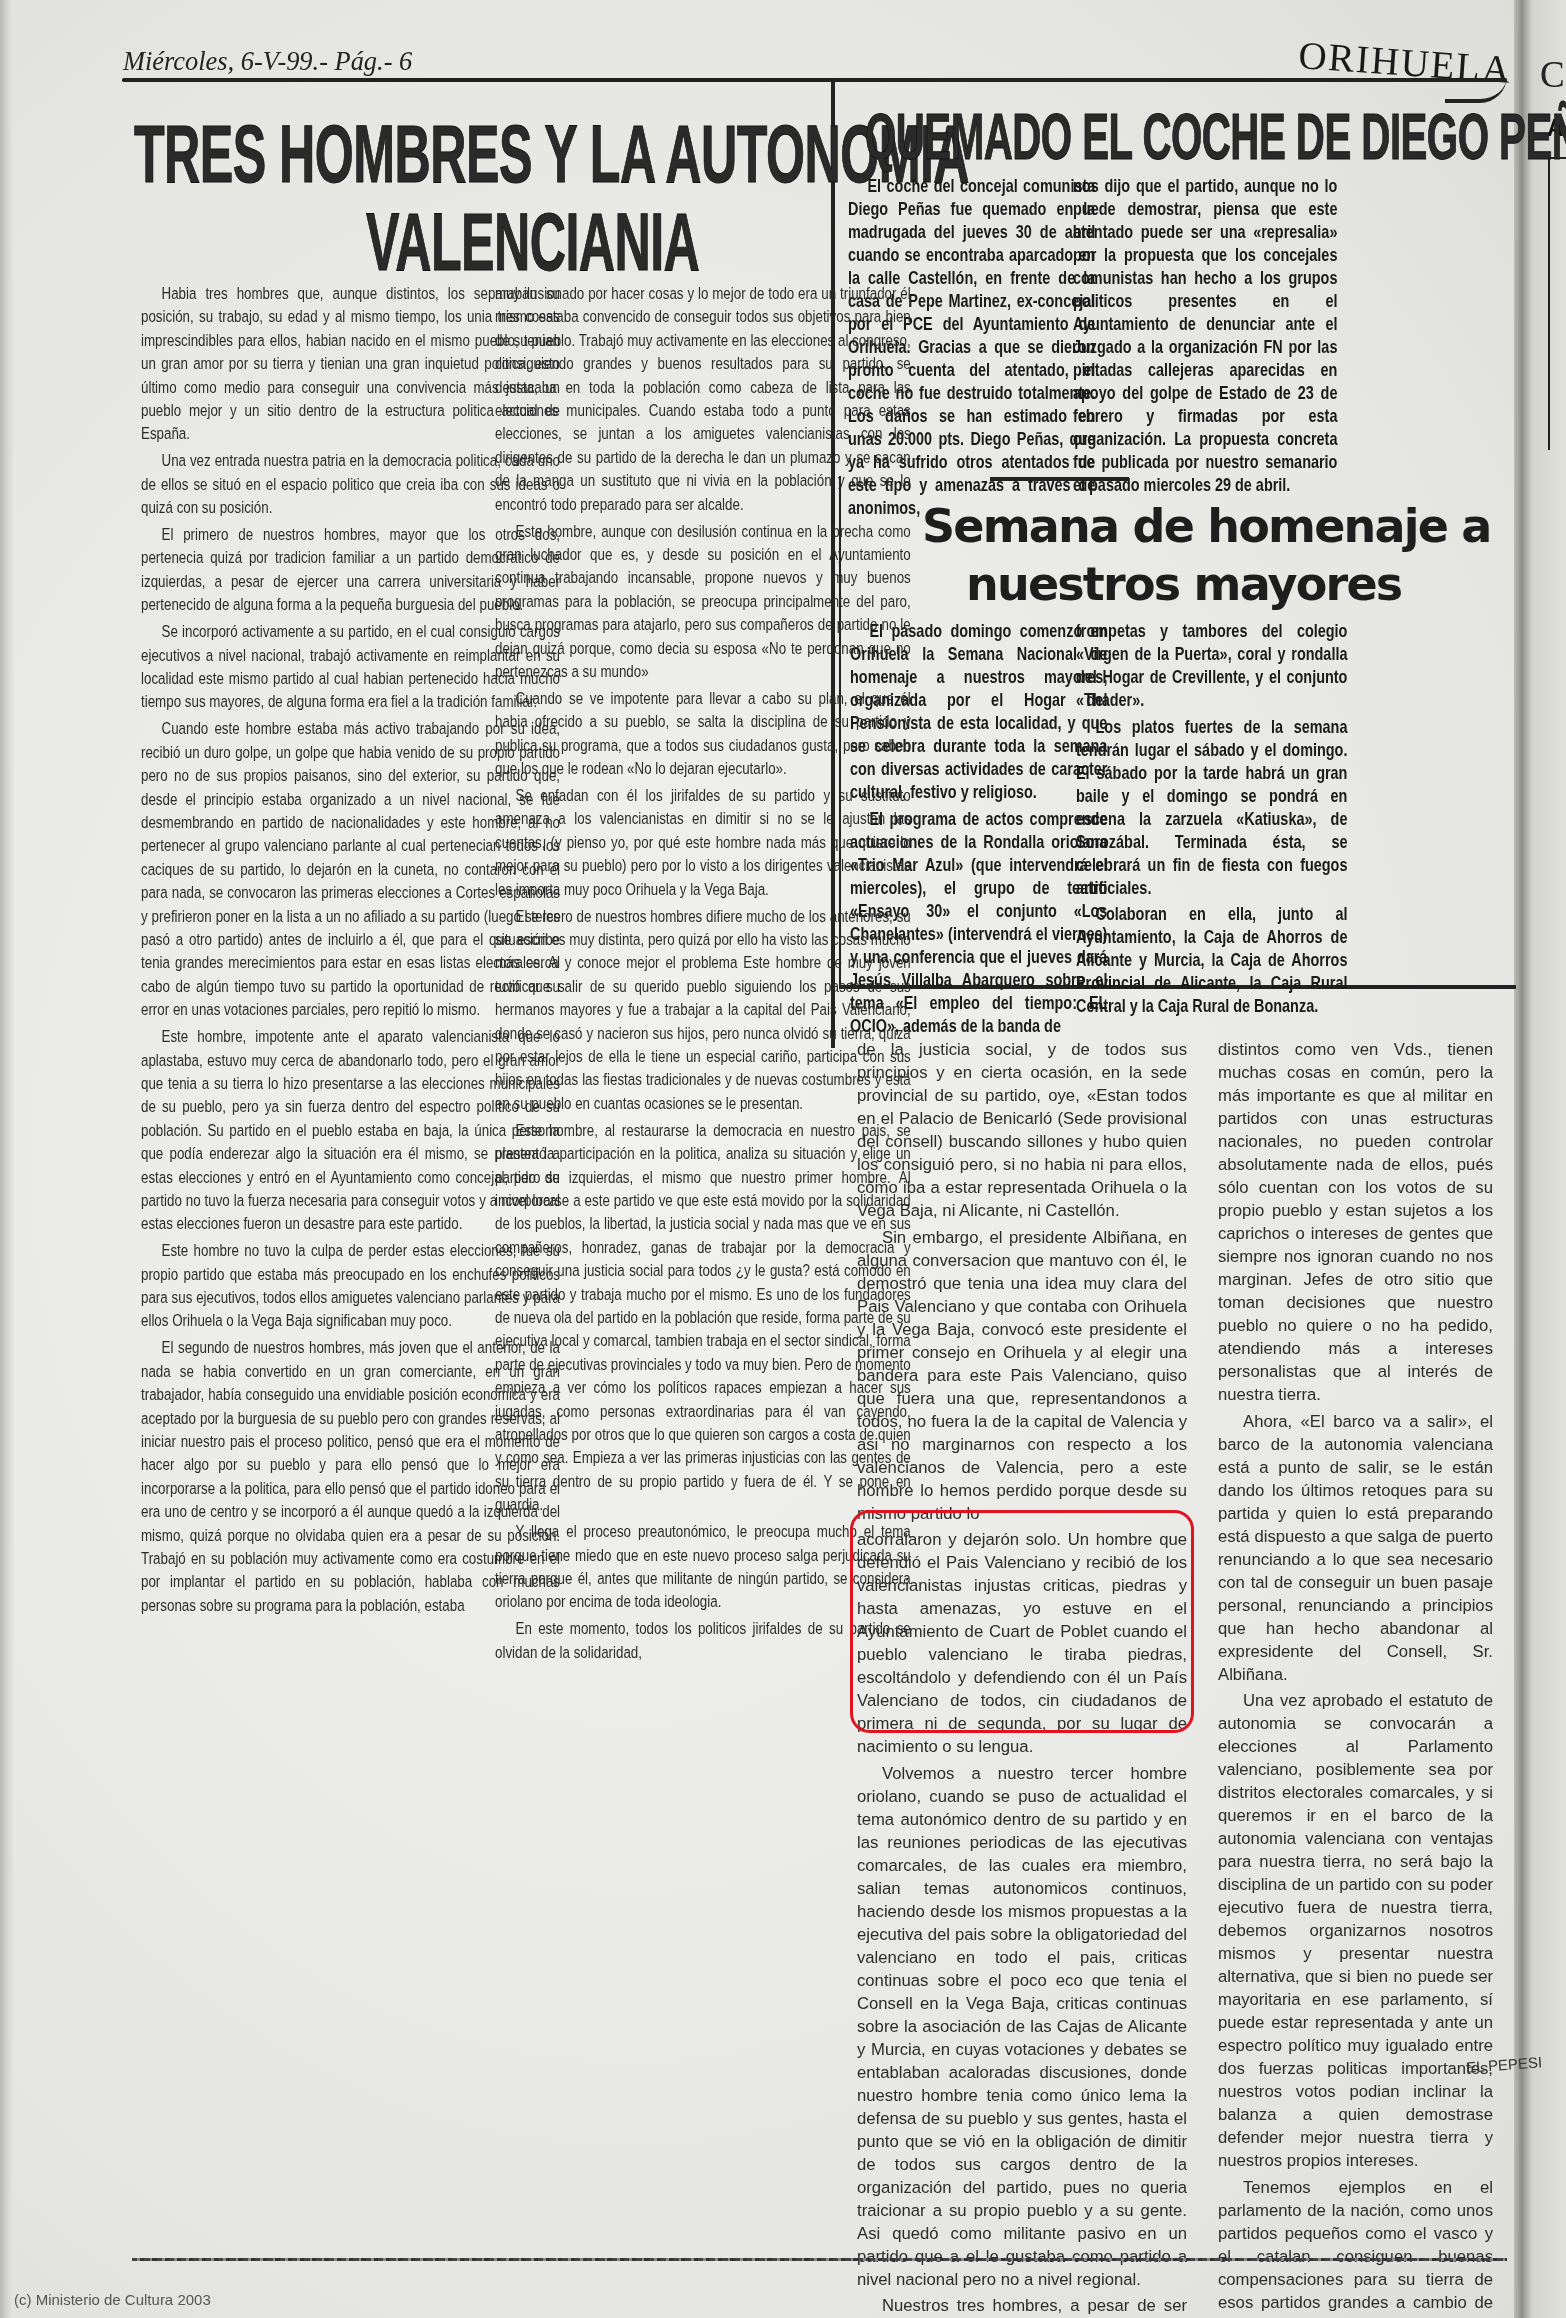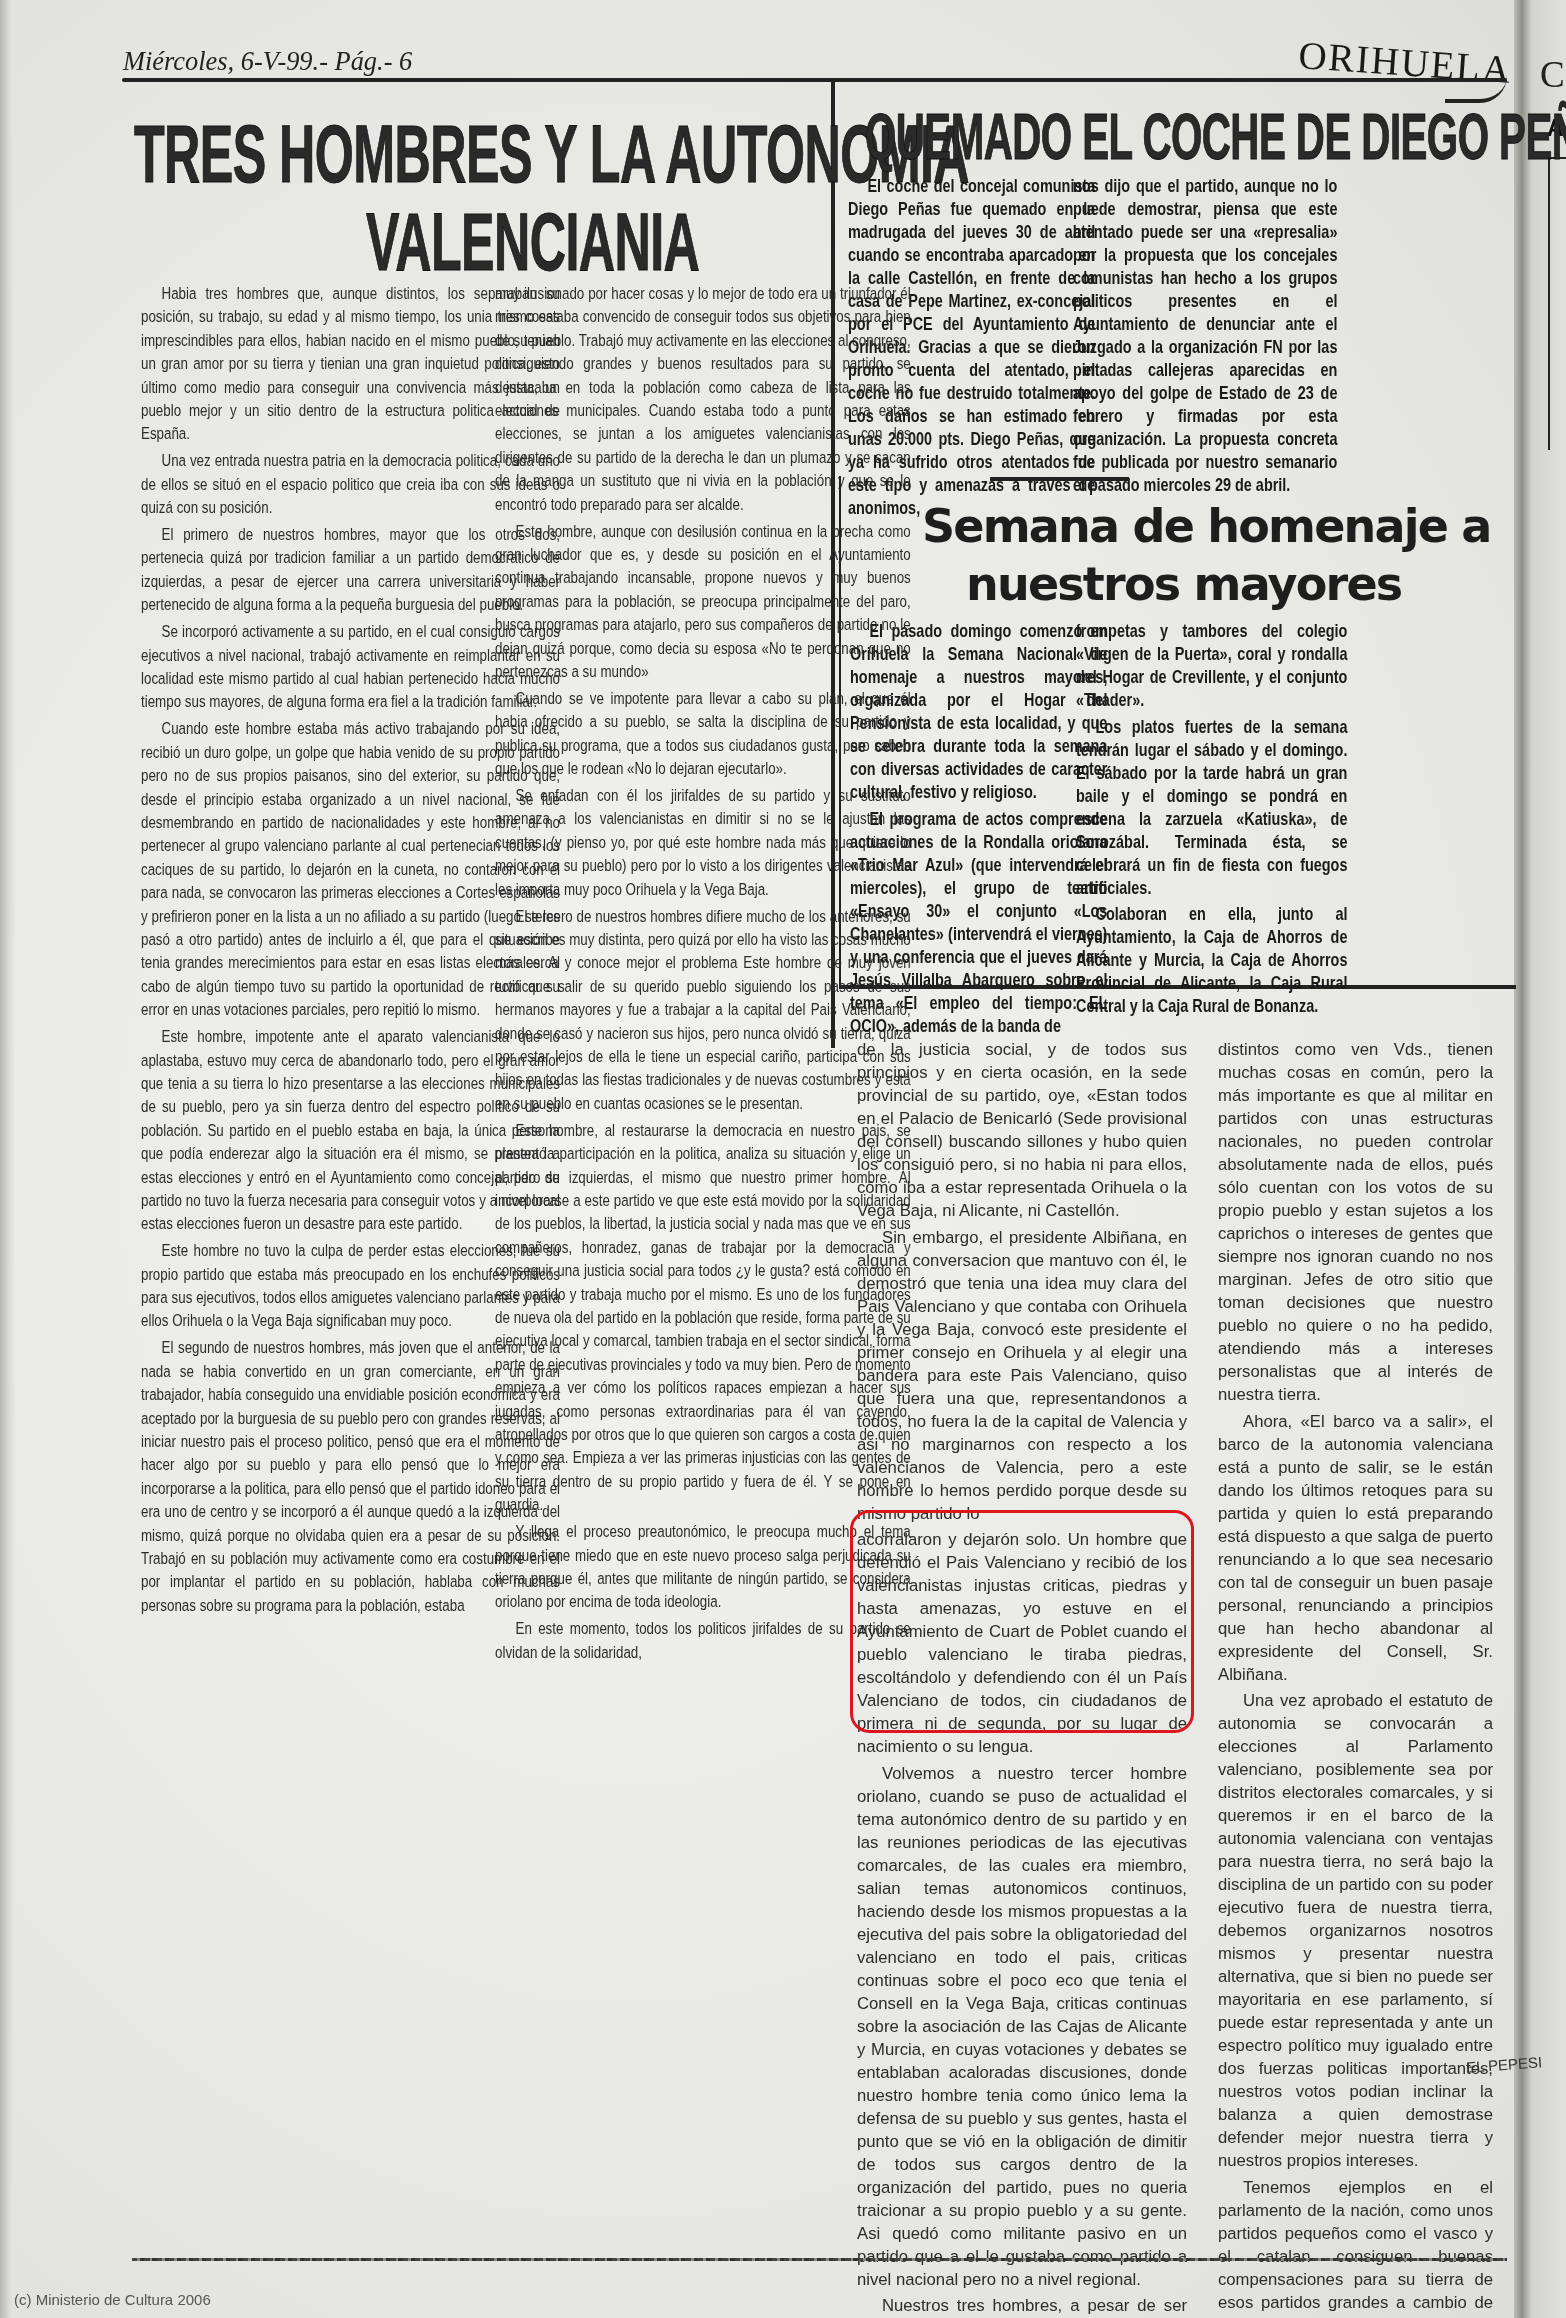--- a/index.html
+++ b/index.html
@@ -198,15 +198,15 @@
   <div class="col wide cR2">
     <p style="text-indent:0">distintos como ven Vds., tienen muchas cosas en común, pero la más importante es que al militar en partidos con unas estructuras nacionales, no pueden controlar absolutamente nada de ellos, pués sólo cuentan con los votos de su propio pueblo y estan sujetos a los caprichos o intereses de gentes que siempre nos ignoran cuando no nos marginan. Jefes de otro sitio que toman decisiones que nuestro pueblo no quiere o no ha pedido, atendiendo más a intereses personalistas que al interés de nuestra tierra.</p>
     <p>Ahora, «El barco va a salir», el barco de la autonomia valenciana está a punto de salir, se le están dando los últimos retoques para su partida y quien lo está preparando está dispuesto a que salga de puerto renunciando a lo que sea necesario con tal de conseguir un buen pasaje personal, renunciando a principios que han hecho abandonar al expresidente del Consell, Sr. Albiñana.</p>
     <p>Una vez aprobado el estatuto de autonomia se convocarán a elecciones al Parlamento valenciano, posiblemente sea por distritos electorales comarcales, y si queremos ir en el barco de la autonomia valenciana con ventajas para nuestra tierra, no será bajo la disciplina de un partido con su poder ejecutivo fuera de nuestra tierra, debemos organizarnos nosotros mismos y presentar nuestra alternativa, que si bien no puede ser mayoritaria en ese parlamento, sí puede estar representada y ante un espectro político muy igualado entre dos fuerzas politicas importantes, nuestros votos podian inclinar la balanza a quien demostrase defender mejor nuestra tierra y nuestros propios intereses.</p>
     <p>Tenemos ejemplos en el parlamento de la nación, como unos partidos pequeños como el vasco y el catalan consiguen buenas compensaciones para su tierra de esos partidos grandes a cambio de sus votos.</p>
 
   </div>
   <div class="signature">EL PEPESI</div>
 
   <div class="bottom-rule"></div>
-  <div class="copyright">(c) Ministerio de Cultura 2006</div>
+  <div class="copyright">(c) Ministerio de Cultura 2003</div>
 </div>
 
 
 </body></html>

